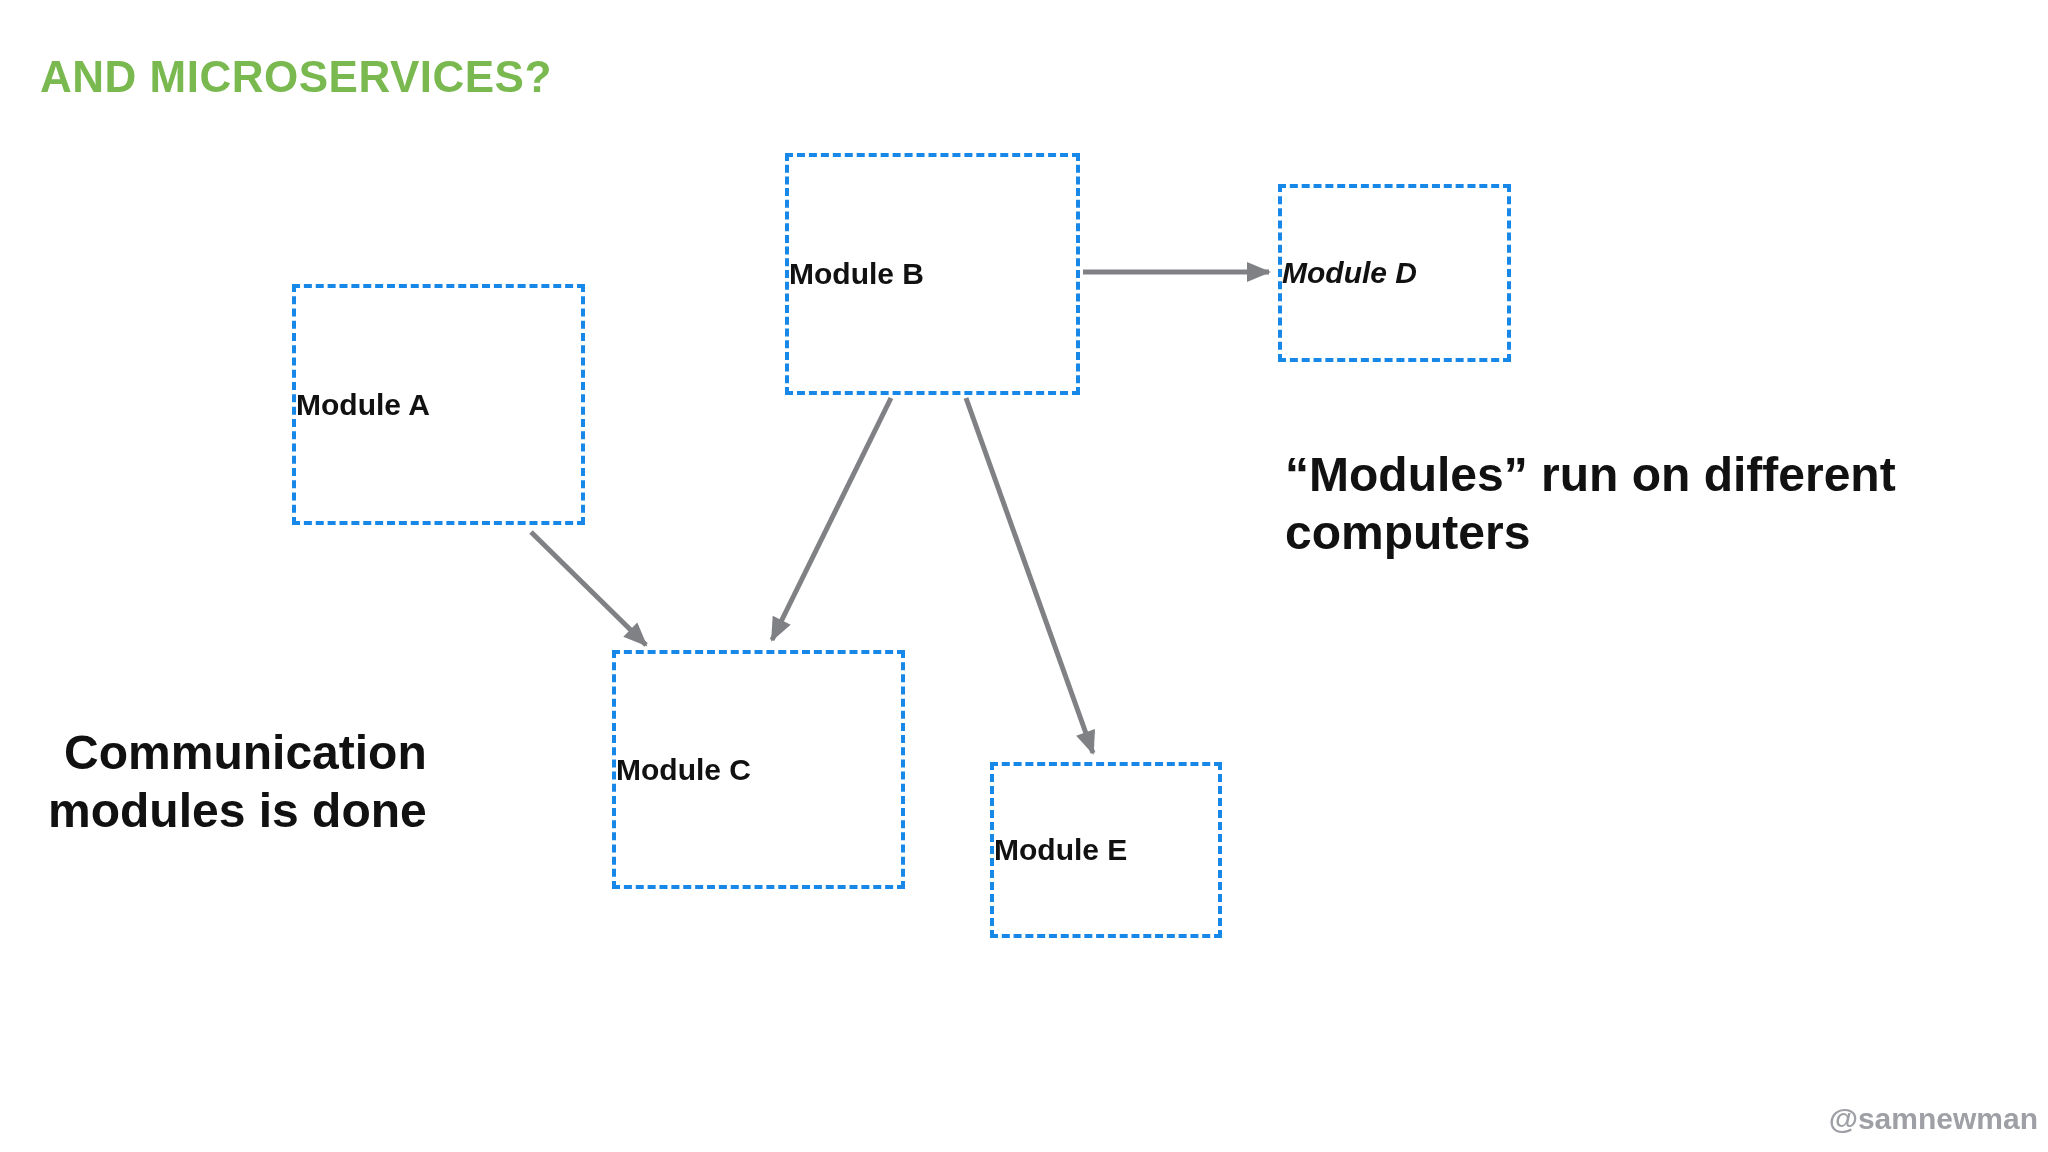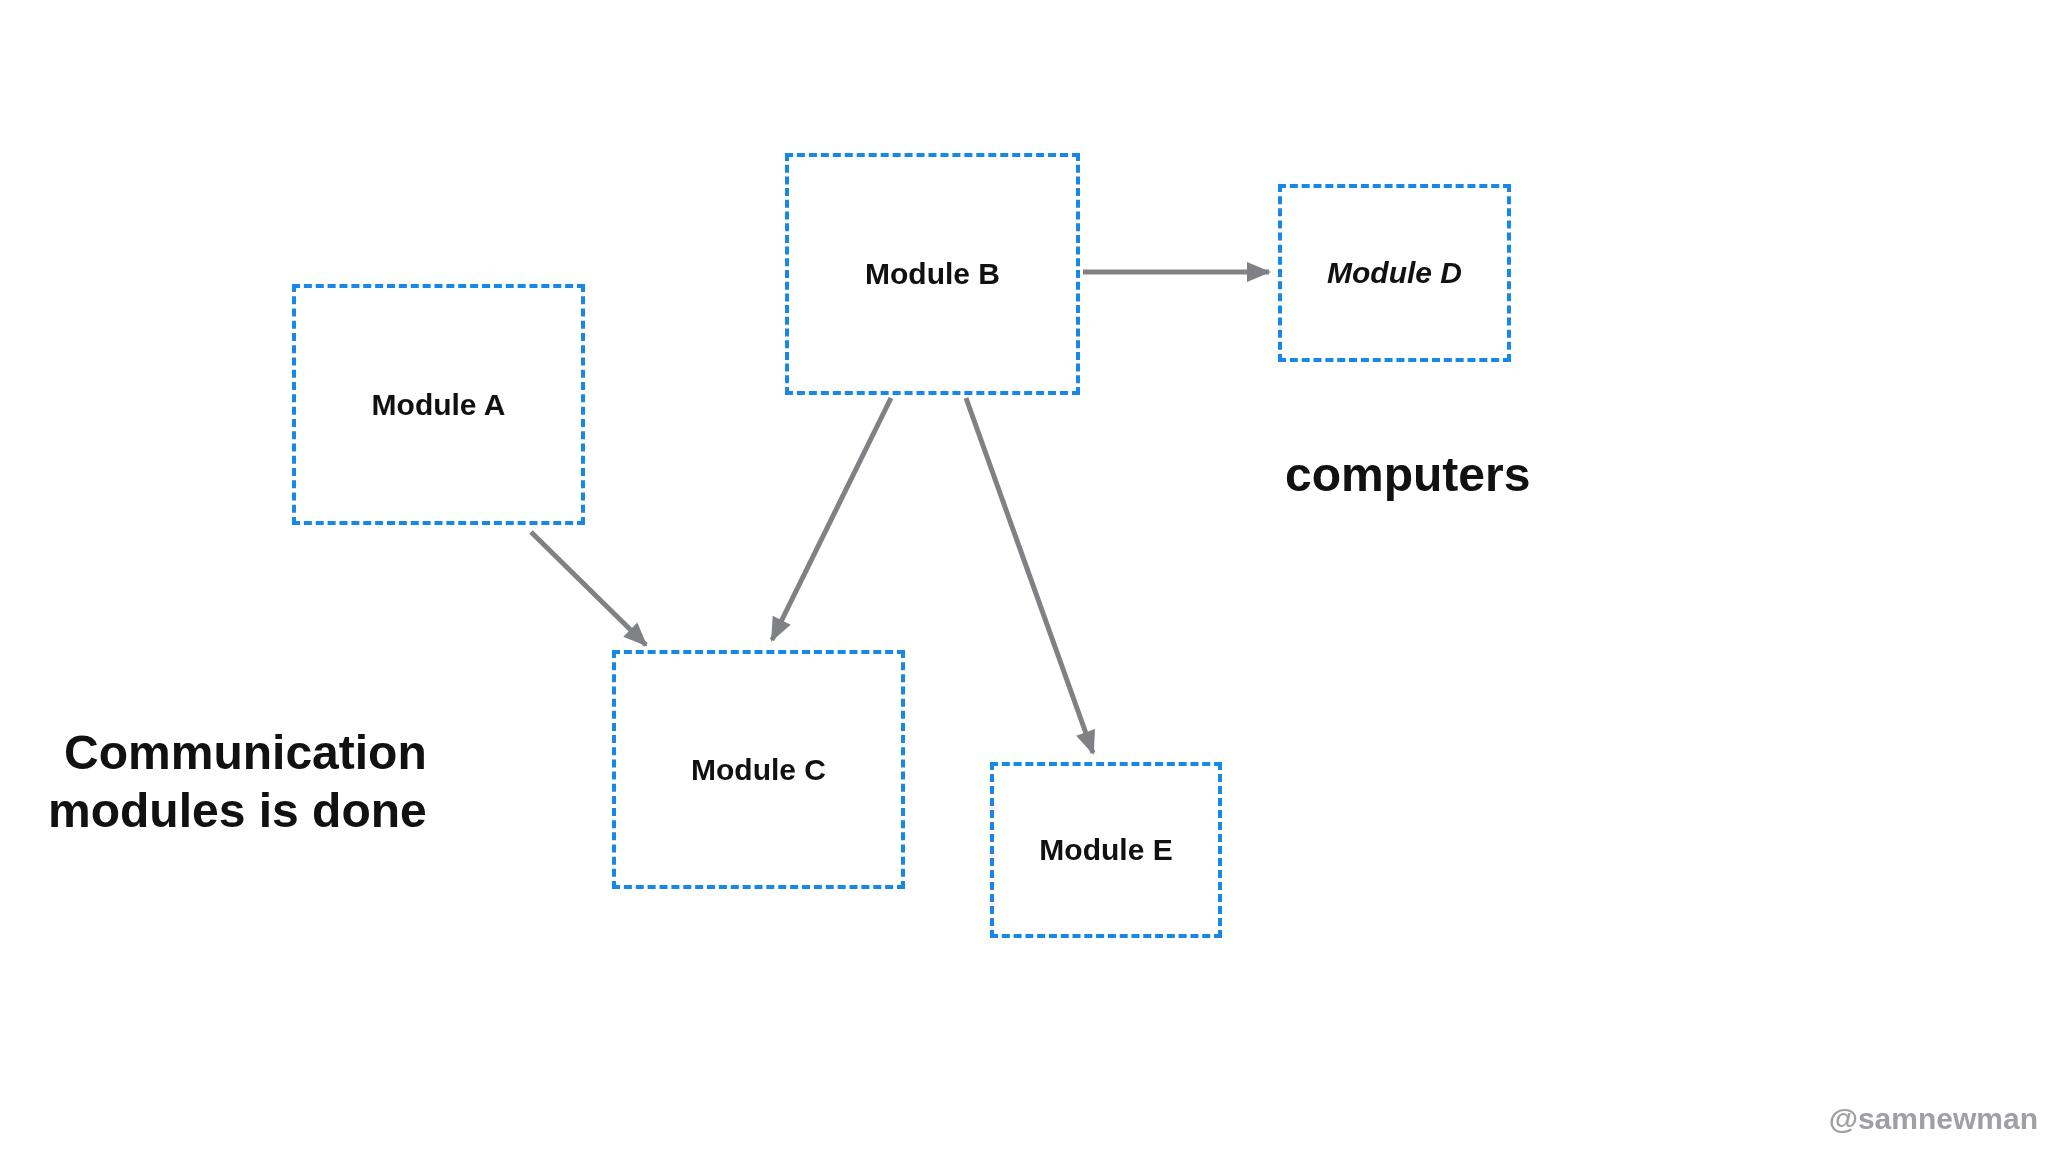--- a/index.html
+++ b/index.html
@@ -31,21 +31,20 @@
   }
 
   
   .module {
     position: absolute;
     box-sizing: border-box;
     border: 4px dashed #1787E8;
     background: #ffffff;
     display: flex;
     align-items: center;
-    justify-content: center;
   }
   .module-label {
     font-size: 30px;
     font-weight: 700;
     color: #111111;
     white-space: nowrap;
   }
   #mod-a { left: 292px; top: 284px; width: 293px; height: 241px; }
   #mod-b { left: 785px; top: 153px; width: 295px; height: 242px; }
   #mod-c { left: 612px; top: 650px; width: 293px; height: 239px; }
@@ -95,20 +94,21 @@
     font-size: 30px;
     font-weight: 700;
     color: #9EA0A6;
   }
 </style>
 </head>
 <body>
 
 <div class="slide">
 
+  <h1 class="slide-title">AND MICROSERVICES?</h1>
 
   <svg class="arrows-layer" viewBox="0 0 2048 1152">
     <defs>
       <marker id="arrowhead" markerUnits="userSpaceOnUse" markerWidth="28" markerHeight="24" refX="24" refY="11" orient="auto">
         <path d="M2,1 L26,11 L2,21 Z" fill="#808184"></path>
       </marker>
     </defs>
     <line class="arrow-line" x1="531" y1="532" x2="646" y2="645" marker-end="url(#arrowhead)" stroke="#808184"></line>
     <line class="arrow-line" x1="891" y1="398" x2="772" y2="640" marker-end="url(#arrowhead)" stroke="#808184"></line>
     <line class="arrow-line" x1="966" y1="398" x2="1093" y2="753" marker-end="url(#arrowhead)" stroke="#808184"></line>
@@ -130,18 +130,19 @@
   <div class="module" id="mod-e">
     <span class="module-label">Module E</span>
   </div>
 
   <div class="note note-left">
     <div class="note-line">Communication</div>
     <div class="note-line">modules is done</div>
   </div>
 
   <div class="note note-right">
+    <div class="note-line">“Modules” run on different</div>
     <div class="note-line">computers</div>
   </div>
 
   <div class="watermark">@samnewman</div>
 
 </div>
 
 </body></html>

